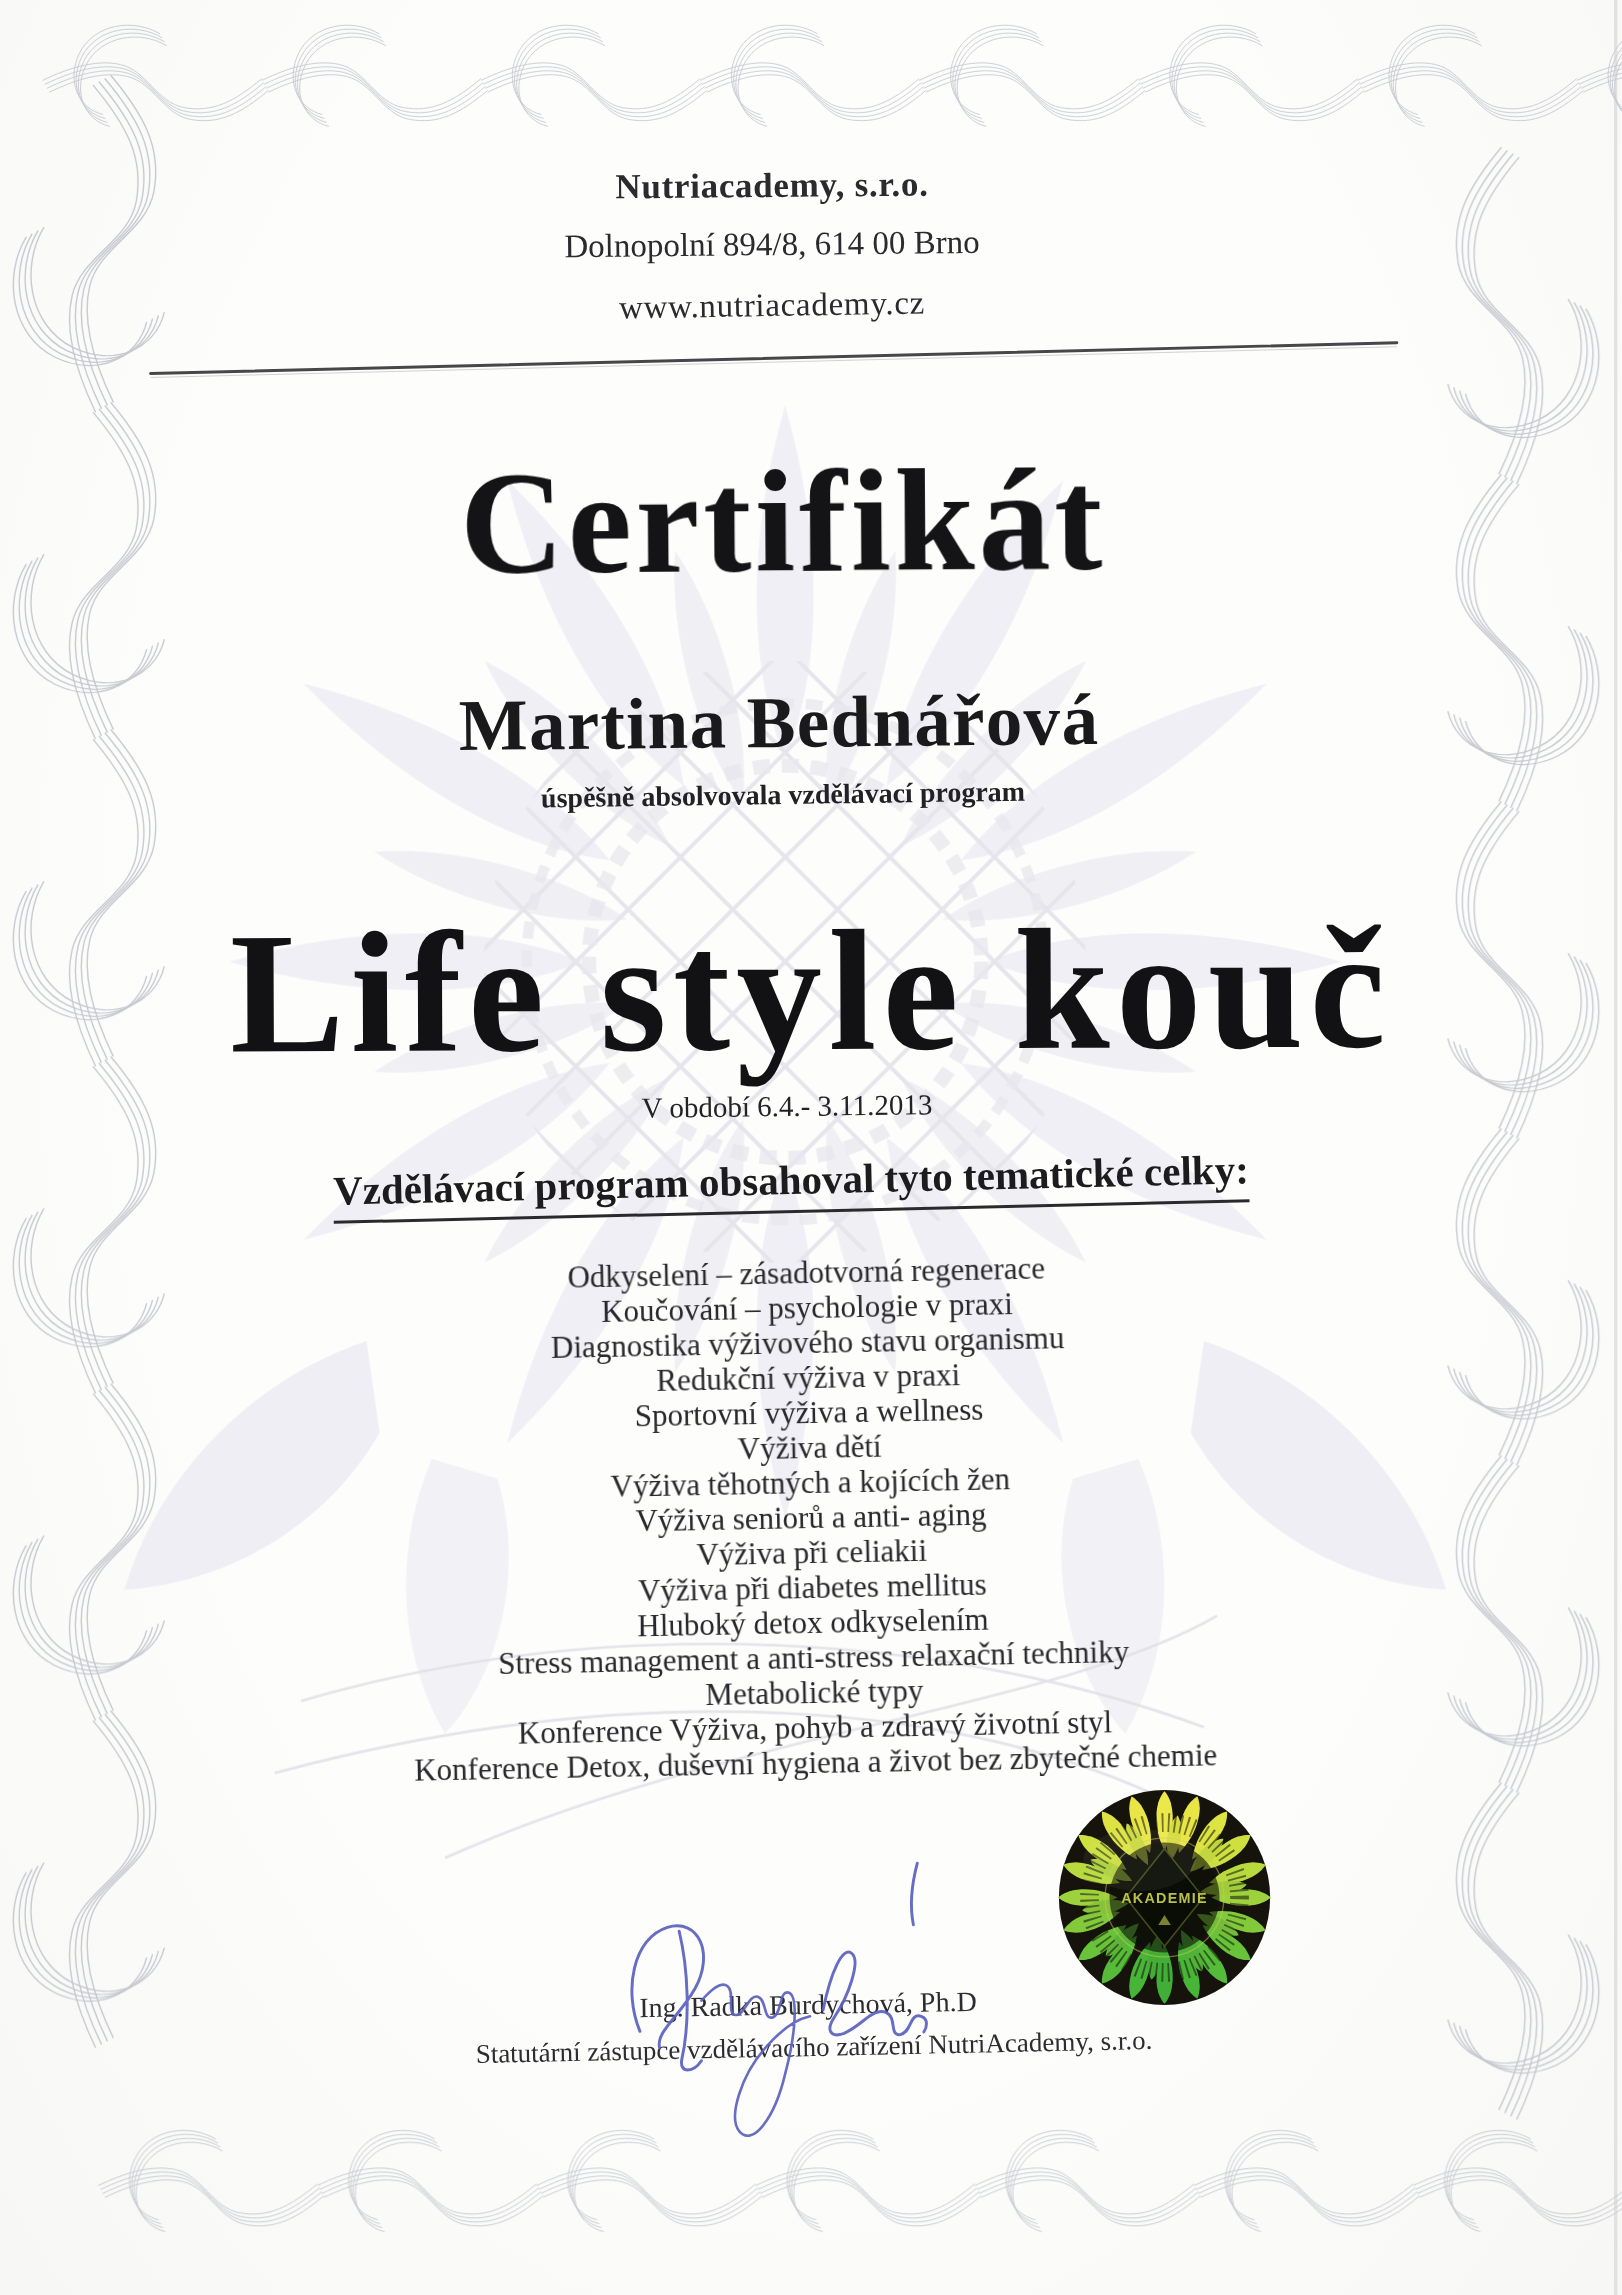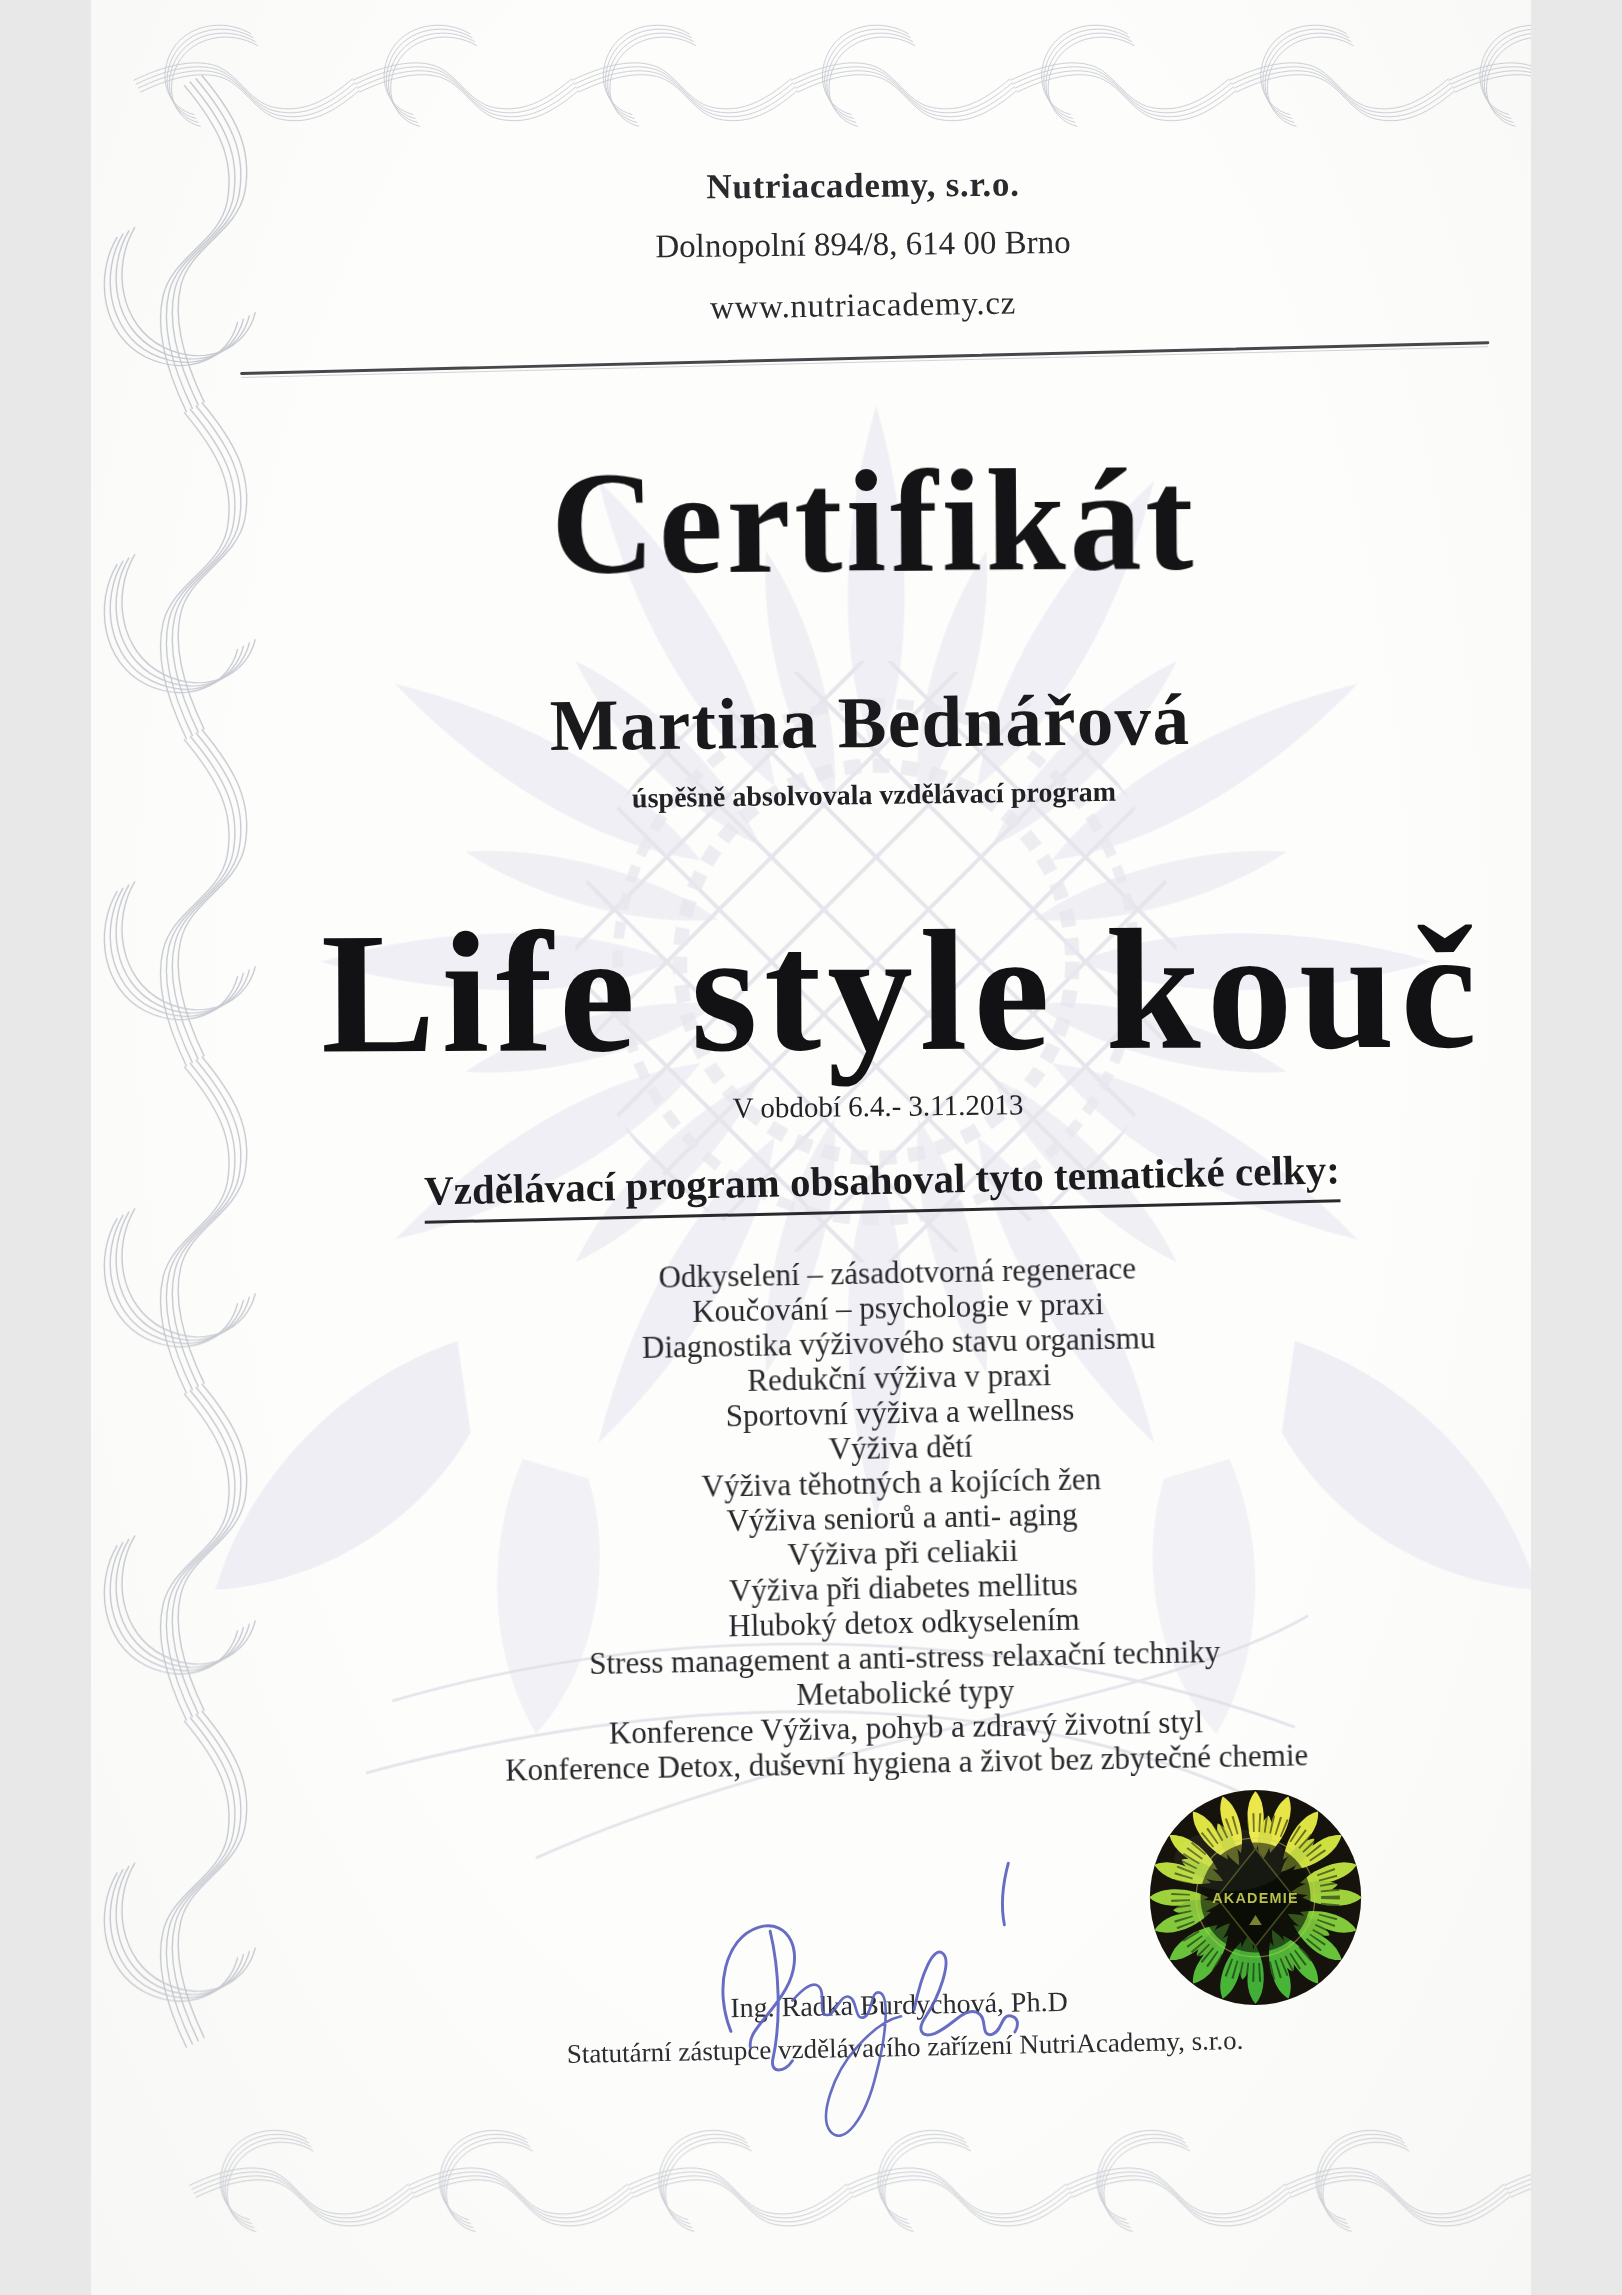--- a/index.html
+++ b/index.html
@@ -1,18 +1,18 @@
 <!DOCTYPE html>
 <html style="font-size:10.5px"><head>
 <meta charset="utf-8">
 <style>
   html,body{margin:0;padding:0;background:#e8e8e8;}
   .page{
     position:relative;
-    width:1440px;height:2295px;
+    width:1622px;height:2295px;
     margin:0 auto;
     background:radial-gradient(ellipse at 50% 42%, #fdfdfc 55%, #f7f7f5 100%);
     overflow:hidden;
     font-family:"Liberation Serif","DejaVu Serif",serif;
     color:#222;
   }
   .layer{position:absolute;left:0;top:0;width:1622px;height:2295px;pointer-events:none;}
   .tline{position:absolute;width:1622px;text-align:center;line-height:1.15;white-space:nowrap;}
   .company {top:166px;left:-39px;font-size:35px;font-weight:bold;letter-spacing:0.7px;color:#2b2b2f;transform:rotate(-0.5deg);}
   .address {top:226px;left:-39px;font-size:33px;color:#2b2b2f;transform:rotate(-0.6deg);}

